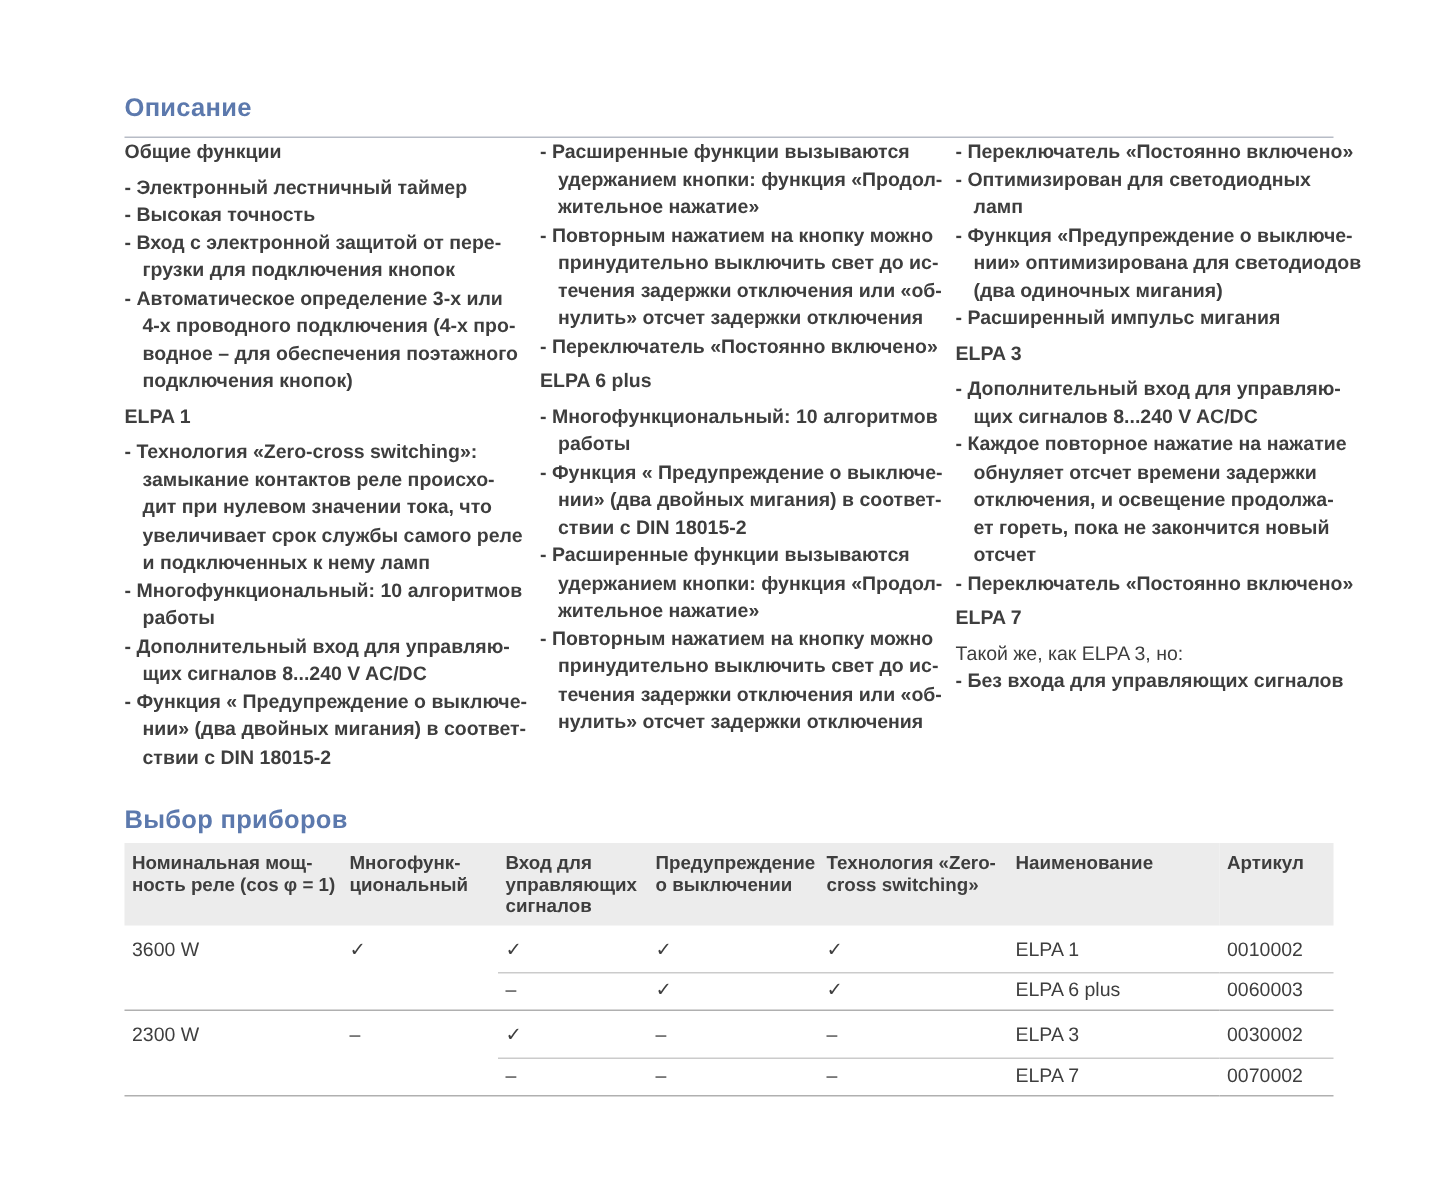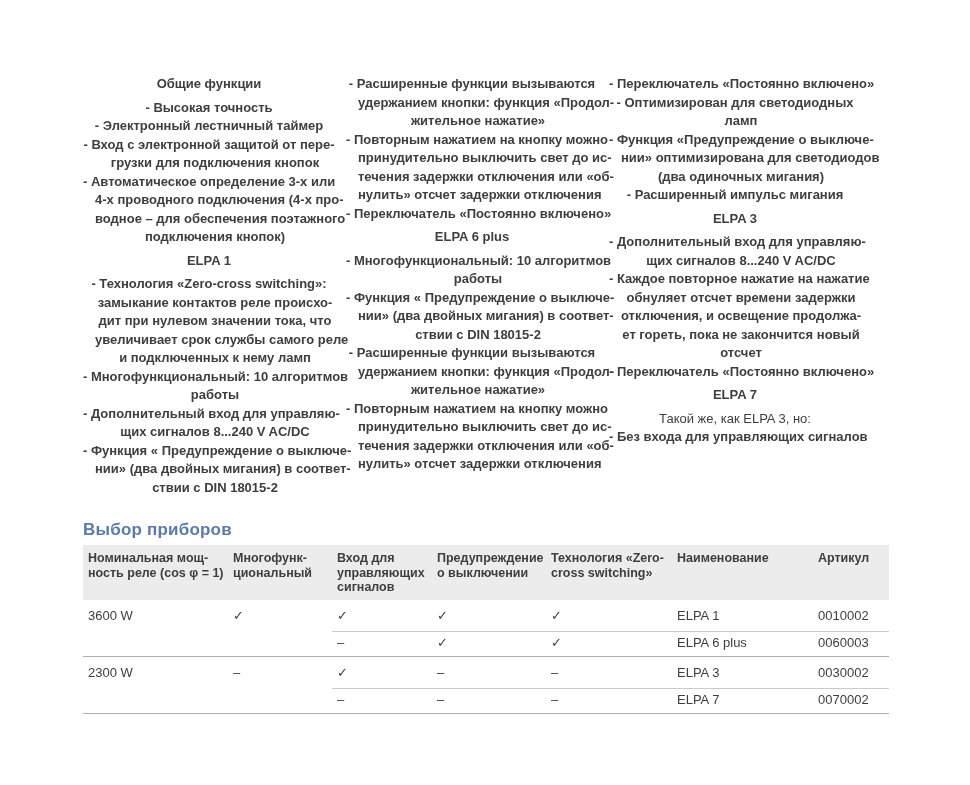--- a/index.html
+++ b/index.html
@@ -11,21 +11,21 @@
   body{
     width:970px;height:785px;background:var(--page-bg);
     font-family:"Liberation Sans","DejaVu Sans",sans-serif;color:var(--text);
   }
   .page{padding:62px 0 0 83px;width:889px;}
   .section-title{
     font-size:17px;font-weight:bold;color:var(--accent);
     margin:0;padding:0 0 9px 0;letter-spacing:0.2px;
   }
   .section-title.ruled{border-bottom:1px solid var(--rule);}
-  .columns{display:flex;gap:11px;margin-top:13px;text-align:center;}
+  .columns{display:flex;gap:25px;}
   .col{flex:0 0 252px;width:252px;}
   .block-heading{
     font-size:13px;font-weight:bold;color:var(--text);
     margin:5px 0 5px 0;line-height:18.5px;white-space:pre;
   }
   .col > .block-heading:first-child{margin-top:0;}
   .bullets{margin:0;font-weight:bold;}
   .bullet{
     font-size:13px;line-height:18.5px;color:var(--text);
     padding-left:12px;text-indent:-12px;white-space:pre;margin:0;
@@ -52,28 +52,29 @@
   }
   tr.divider-partial td{padding-top:4px;padding-bottom:6px;}
   tr.divider-partial td:nth-child(n+3){border-top:1px solid var(--row-line);}
   tr.divider-full td{border-top:1px solid var(--group-line);}
 </style>
 </head>
 <body>
 
 <div class="page">
 
+  <h1 class="section-title ruled">Описание</h1>
 
   <div class="columns">
 
     <div class="col">
       <h3 class="block-heading">Общие функции</h3>
       <div class="bullets">
+          <div class="bullet">- Электронный лестничный таймер</div>
           <div class="bullet">- Высокая точность</div>
-          <div class="bullet">- Электронный лестничный таймер</div>
           <div class="bullet">- Вход с электронной защитой от пере-
 грузки для подключения кнопок</div>
           <div class="bullet">- Автоматическое определение 3-х или
 4-х проводного подключения (4-х про-
 водное – для обеспечения поэтажного
 подключения кнопок)</div>
         </div>
       <h3 class="block-heading">ELPA 1</h3>
       <div class="bullets">
           <div class="bullet">- Технология «Zero-cross switching»:

